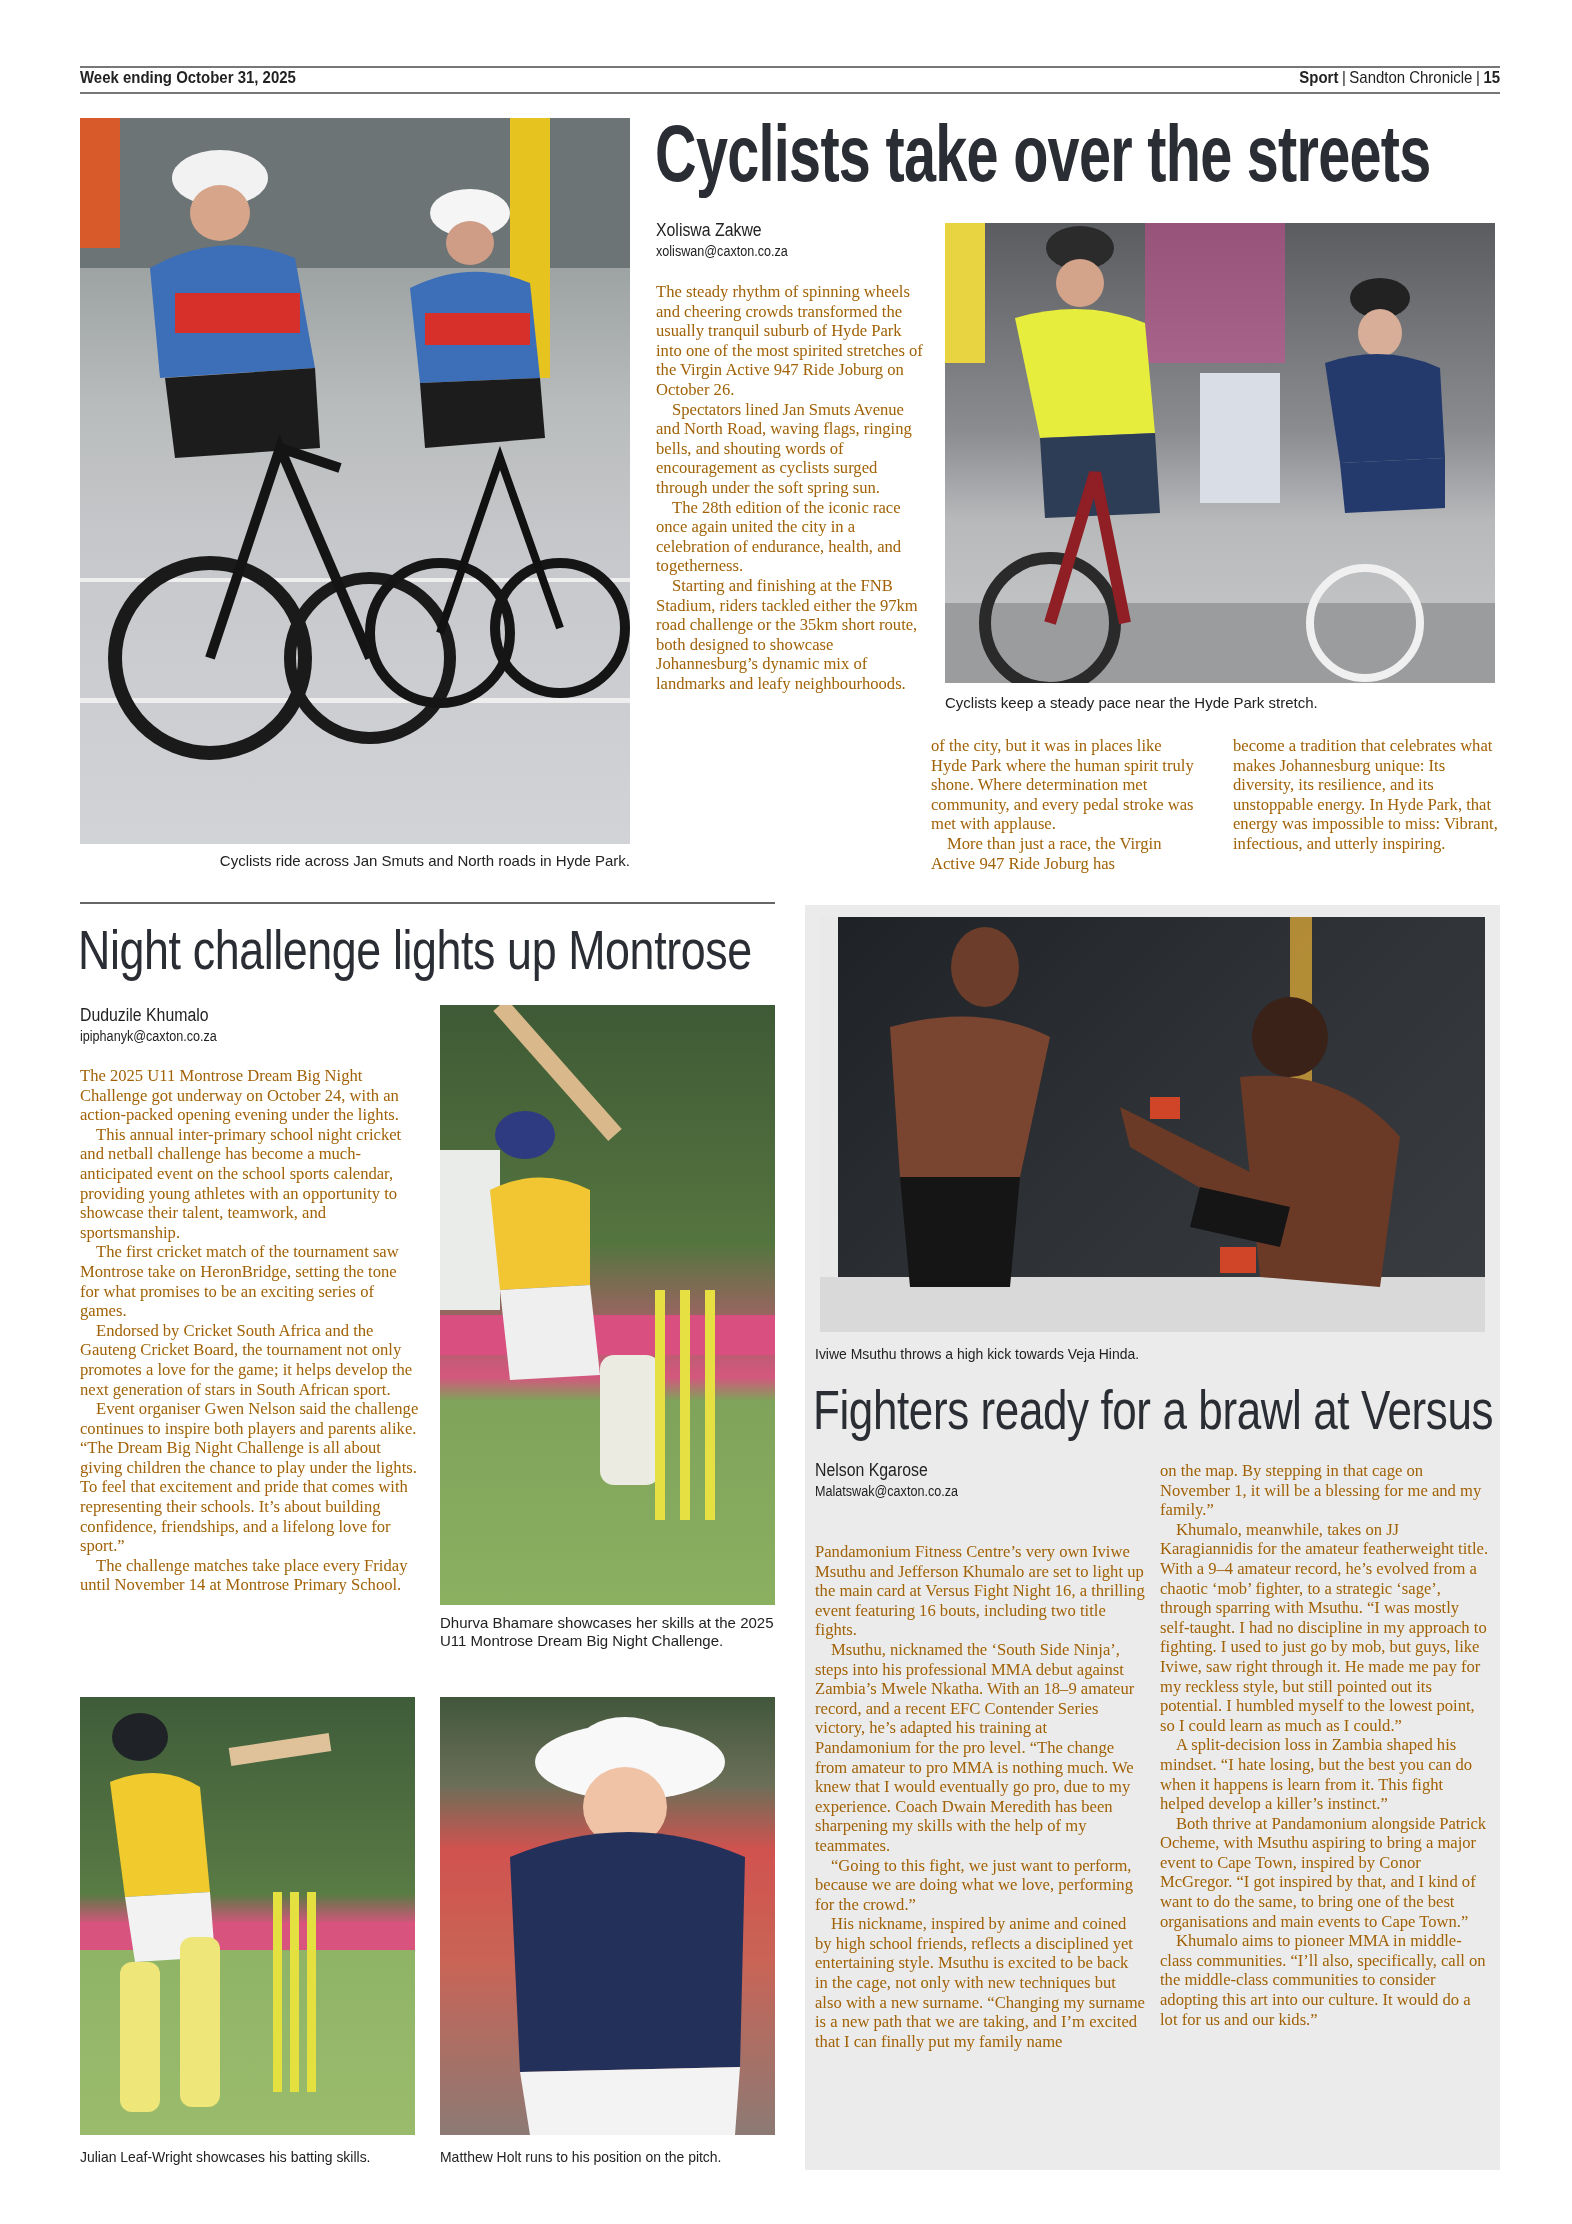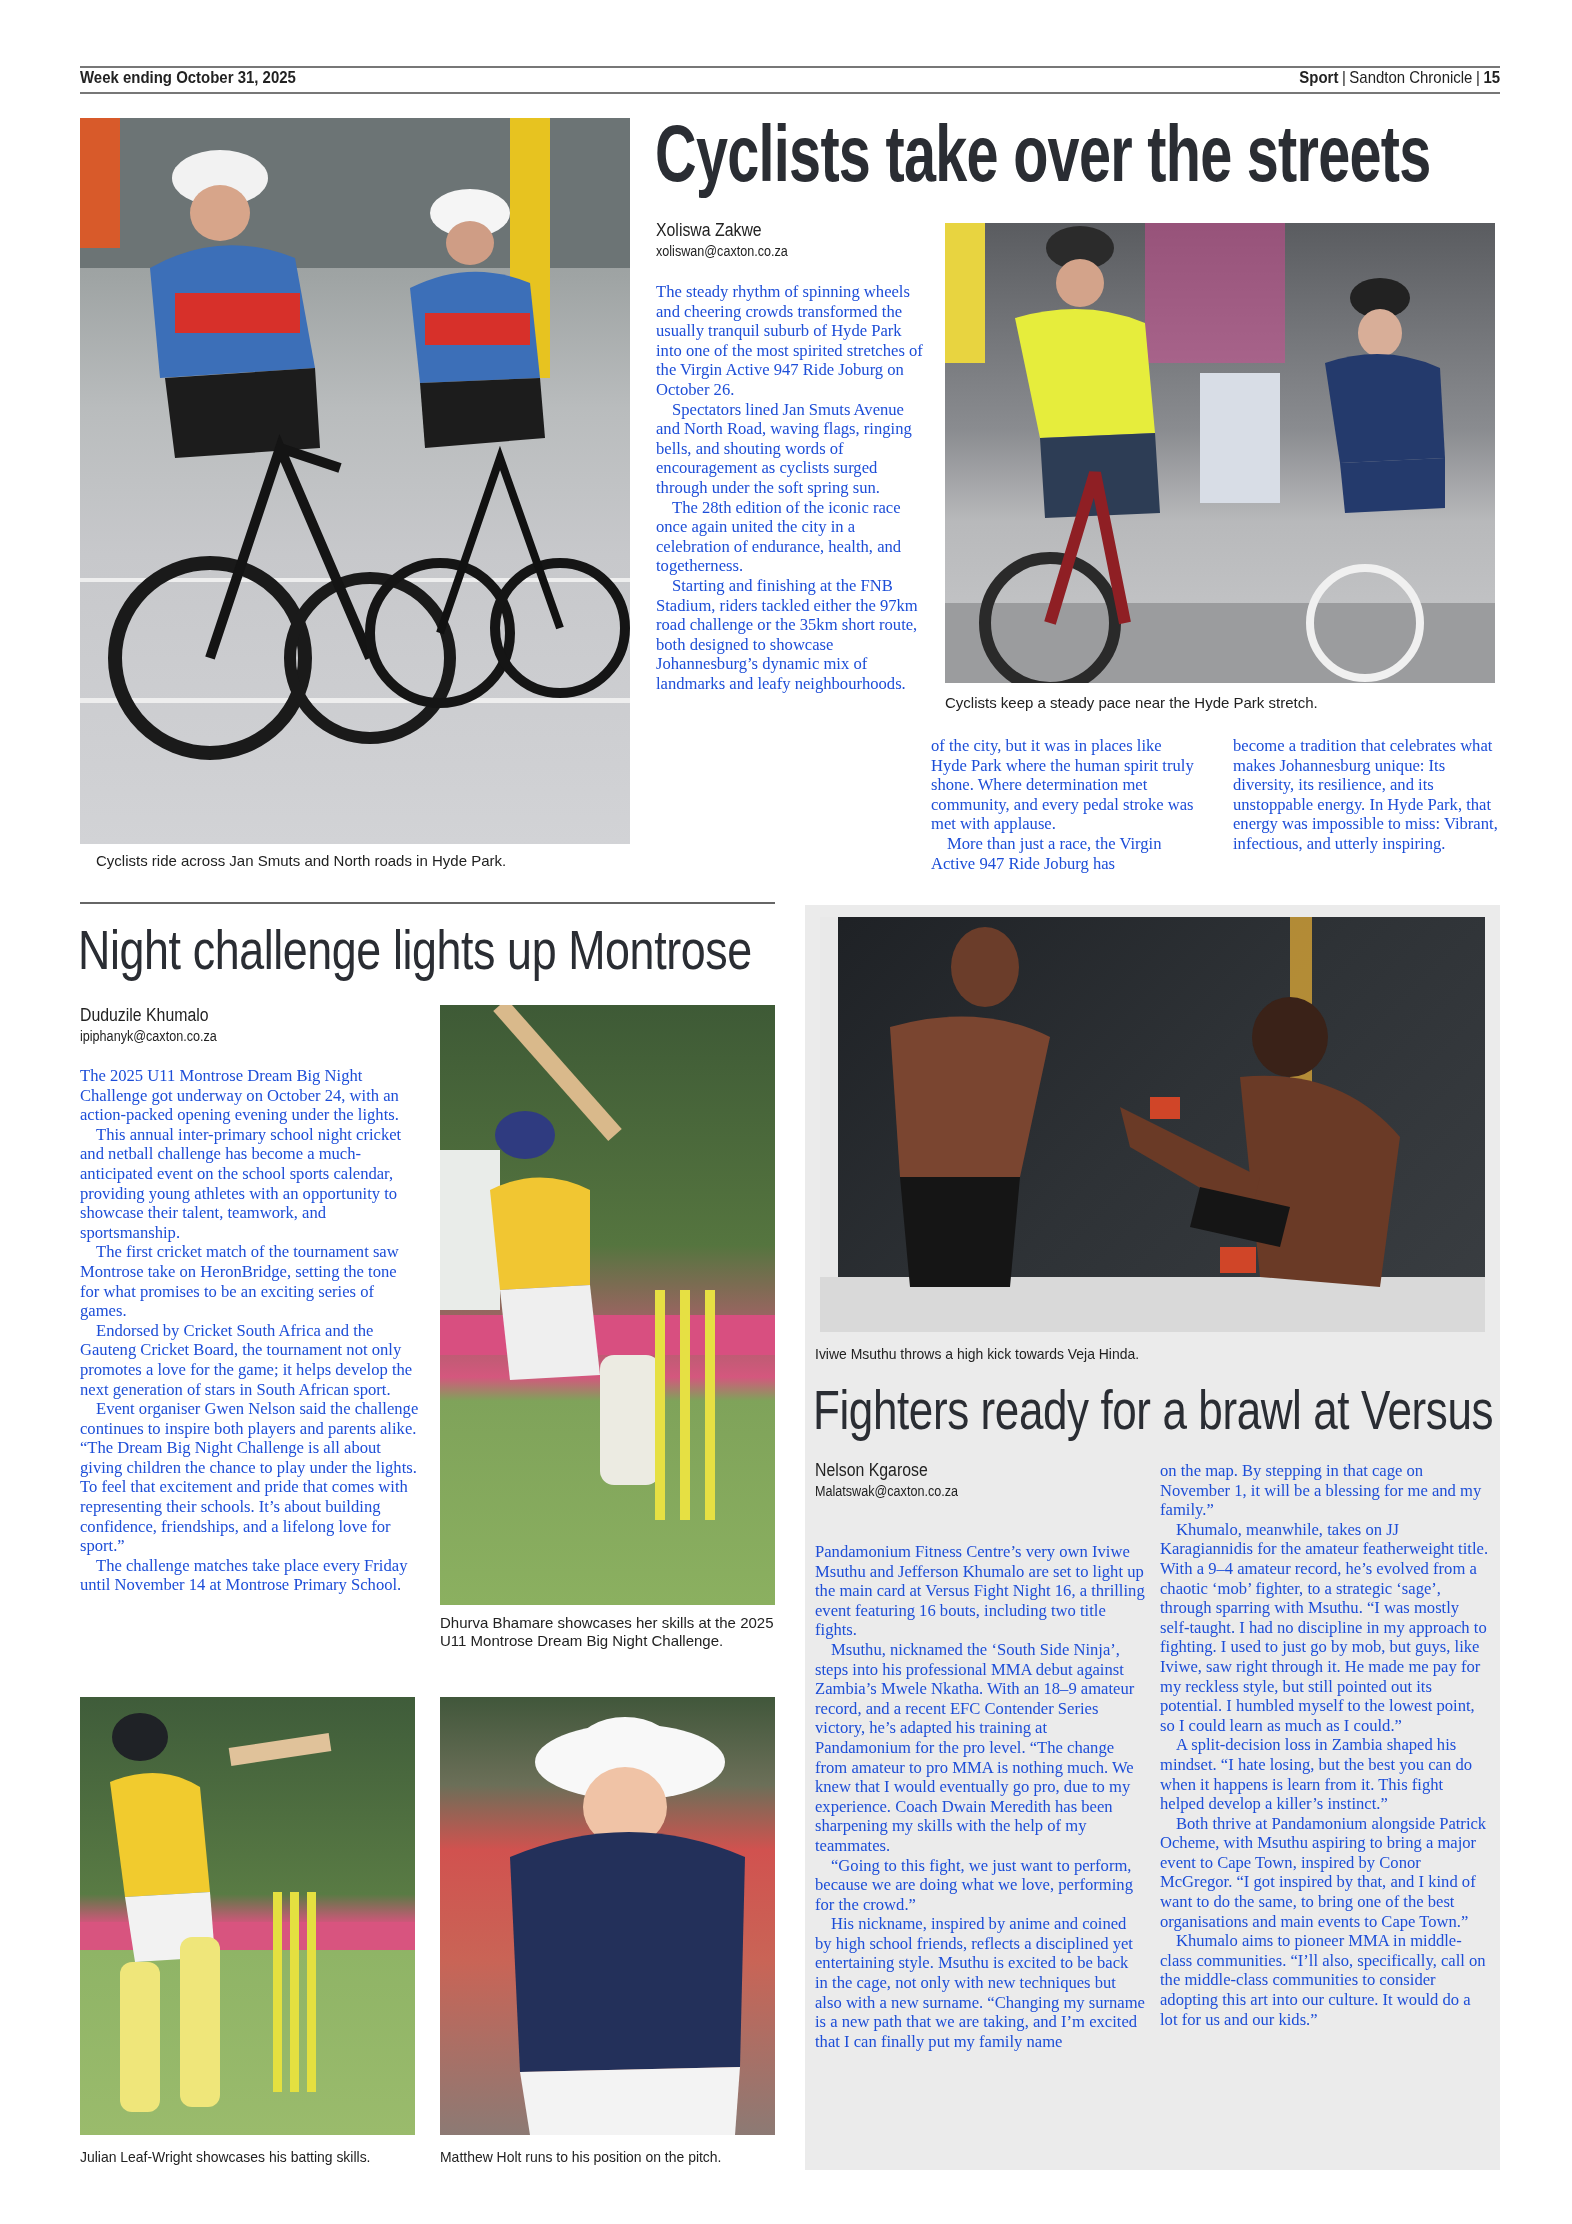--- a/index.html
+++ b/index.html
@@ -15,21 +15,21 @@
   .header-right b { font-weight: bold; }
   .sep { padding: 0 4px; }
 
   
   .headline-bold { font-family: "Liberation Sans", sans-serif; font-weight: bold; color: #2a2d33; white-space: nowrap; transform-origin: left top; letter-spacing: -1px; }
   .headline-light { font-family: "Liberation Sans", sans-serif; font-weight: normal; color: #2a2d33; white-space: nowrap; transform-origin: left top; letter-spacing: -0.5px; }
 
   .byline-name { font-family: "Liberation Sans", sans-serif; font-size: 18px; color: #222; transform: scaleX(0.88); transform-origin: left; white-space: nowrap; }
   .byline-email { font-family: "Liberation Sans", sans-serif; font-size: 14px; color: #222; transform: scaleX(0.9); transform-origin: left; white-space: nowrap; }
 
-  .body-col { font-family: "Liberation Serif", serif; font-size: 16.6px; line-height: 19.6px; color: #1d4ed8; }
+  .body-col { font-family: "Liberation Serif", serif; font-size: 16.6px; line-height: 19.6px; color: #a16207; }
   .body-col p { text-indent: 16px; }
   .body-col p.first { text-indent: 0; }
 
   .caption { font-family: "Liberation Sans", sans-serif; font-size: 15px; line-height: 18px; color: #222; }
 
   
   .photo { position: absolute; overflow: hidden; }
 
   .gray-panel { position: absolute; left: 805px; top: 905px; width: 695px; height: 1265px; background: #ebebeb; }
 </style>
@@ -63,21 +63,21 @@
     <ellipse cx="390" cy="95" rx="40" ry="24" fill="#f5f5f5"></ellipse>
     <ellipse cx="390" cy="125" rx="24" ry="22" fill="#cf9d85"></ellipse>
     <path d="M330 170 Q390 140 450 165 L460 260 L340 265 Z" fill="#3c6fb8"></path>
     <rect x="345" y="195" width="105" height="32" fill="#d7302a"></rect>
     <path d="M340 265 L460 260 L465 320 L345 330 Z" fill="#1c1c1c"></path>
     <circle cx="360" cy="515" r="70" fill="none" stroke="#151515" stroke-width="10"></circle>
     <circle cx="480" cy="510" r="65" fill="none" stroke="#151515" stroke-width="10"></circle>
     <path d="M360 515 L420 340 L480 510" stroke="#111" stroke-width="8" fill="none"></path>
   </svg>
 </div>
-<div class="caption abs" style="left:96px;top:852px;width:550px;">Cyclists ride across Jan Smuts and North roads in Hyde Park.</div>
+<div class="caption abs" style="left:80px;top:852px;width:550px;text-align:right;">Cyclists ride across Jan Smuts and North roads in Hyde Park.</div>
 
 <div class="headline-bold abs" style="left:655px;top:112px;font-size:80px;line-height:84px;transform:scaleX(0.72);">Cyclists take over the streets</div>
 
 <div class="byline-name abs" style="left:656px;top:220px;">Xoliswa Zakwe</div>
 <div class="byline-email abs" style="left:656px;top:243px;">xoliswan@caxton.co.za</div>
 
 <div class="body-col abs" style="left:656px;top:282px;width:268px;">
   <p class="first">The steady rhythm of spinning wheels and cheering crowds transformed the usually tranquil suburb of Hyde Park into one of the most spirited stretches of the Virgin Active 947 Ride Joburg on October 26.</p>
   <p>Spectators lined Jan Smuts Avenue and North Road, waving flags, ringing bells, and shouting words of encouragement as cyclists surged through under the soft spring sun.</p>
   <p>The 28th edition of the iconic race once again united the city in a celebration of endurance, health, and togetherness.</p>

